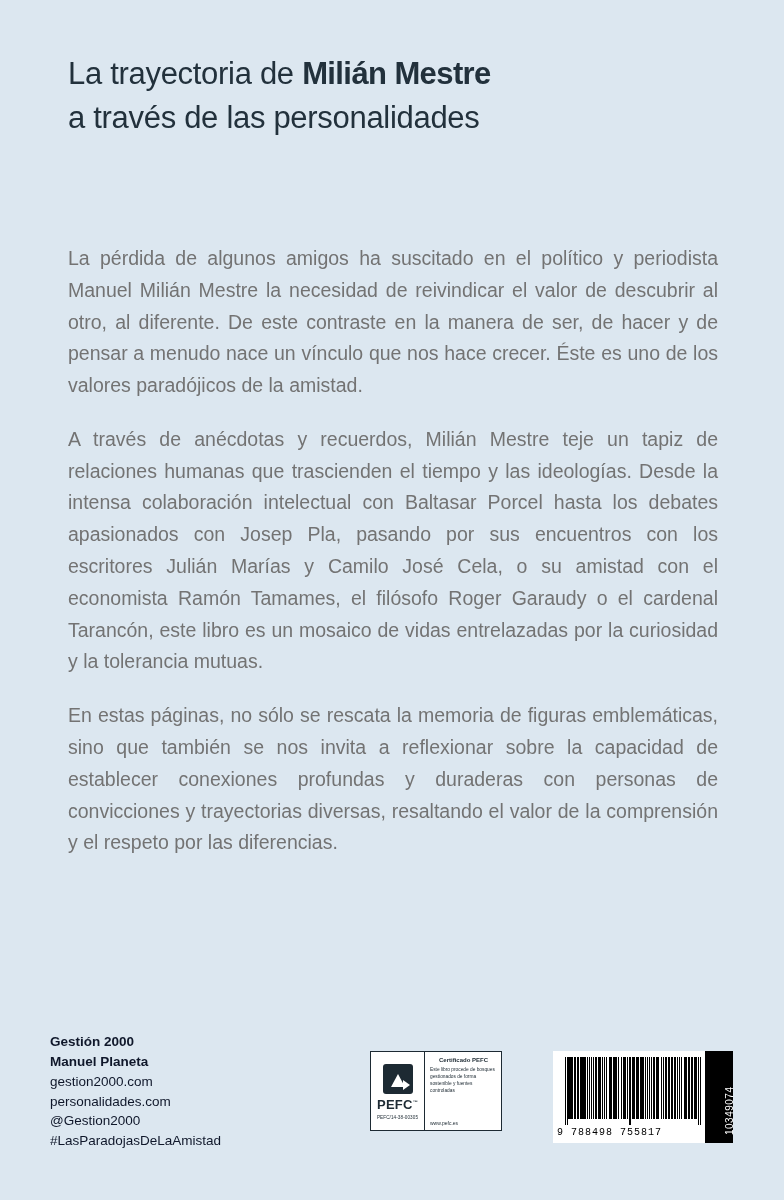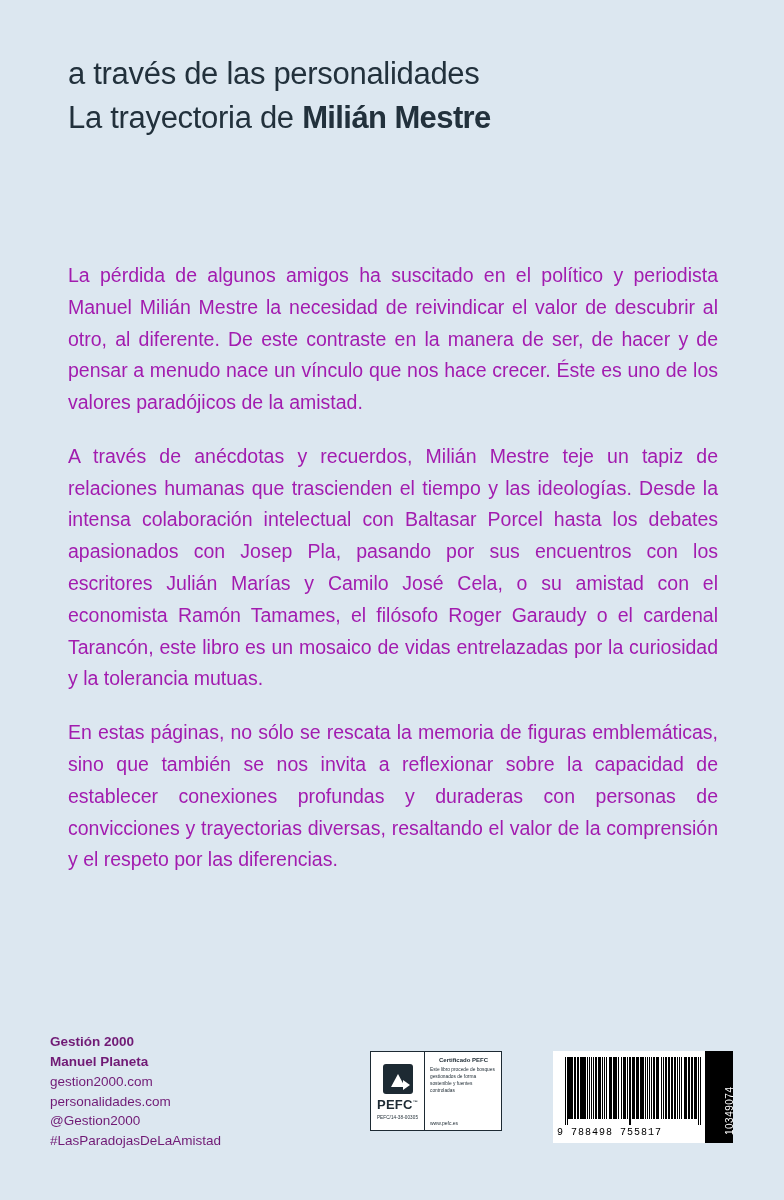--- a/index.html
+++ b/index.html
@@ -39,25 +39,25 @@
   }
   .headline .bold {
     font-weight: bold;
     letter-spacing: -0.6px;
   }
 
   
   .body-copy {
     position: absolute;
     left: 68px;
-    top: 260px;
+    top: 243px;
     width: 650px;
     font-size: 19.5px;
     line-height: 1.63;
-    color: #a21caf;
+    color: #737373;
     text-align: justify;
   }
   .body-copy p {
     margin: 0 0 22px 0;
   }
   .body-copy p:last-child {
     margin-bottom: 0;
   }
 
   
@@ -67,21 +67,21 @@
     bottom: 0;
     width: 784px;
     height: 200px;
   }
   .imprint {
     position: absolute;
     left: 50px;
     top: 32px;
     font-size: 13.5px;
     line-height: 1.47;
-    color: #701a75;
+    color: #0f172a;
   }
   .imprint .strong {
     font-weight: bold;
     display: block;
   }
   .imprint .ln {
     display: block;
   }
 
   
@@ -241,22 +241,22 @@
     left: 19px;
     top: 84px;
   }
 </style>
 </head>
 <body>
 
 <div class="page">
 
   <div class="headline">
+    <span class="line"><span>La trayectoria de </span><span class="bold">Milián Mestre</span></span>
     <span class="line">a través de las personalidades</span>
-    <span class="line"><span>La trayectoria de </span><span class="bold">Milián Mestre</span></span>
   </div>
 
   <div class="body-copy">
     <p>La pérdida de algunos amigos ha suscitado en el político y periodista Manuel Milián Mestre la necesidad de reivindicar el valor de descubrir al otro, al diferente. De este contraste en la manera de ser, de hacer y de pensar a menudo nace un vínculo que nos hace crecer. Éste es uno de los valores paradójicos de la amistad.</p>
     <p>A través de anécdotas y recuerdos, Milián Mestre teje un tapiz de relaciones humanas que trascienden el tiempo y las ideologías. Desde la intensa colaboración intelectual con Baltasar Porcel hasta los debates apasionados con Josep Pla, pasando por sus encuentros con los escritores Julián Marías y Camilo José Cela, o su amistad con el economista Ramón Tamames, el filósofo Roger Garaudy o el cardenal Tarancón, este libro es un mosaico de vidas entrelazadas por la curiosidad y la tolerancia mutuas.</p>
     <p>En estas páginas, no sólo se rescata la memoria de figuras emblemáticas, sino que también se nos invita a reflexionar sobre la capacidad de establecer conexiones profundas y duraderas con personas de convicciones y trayectorias diversas, resaltando el valor de la comprensión y el respeto por las diferencias.</p>
   </div>
 
   <div class="footer">
 

